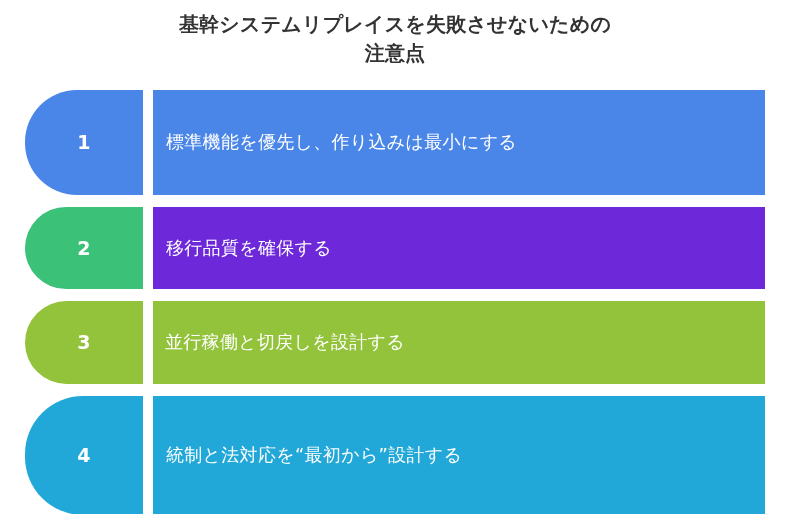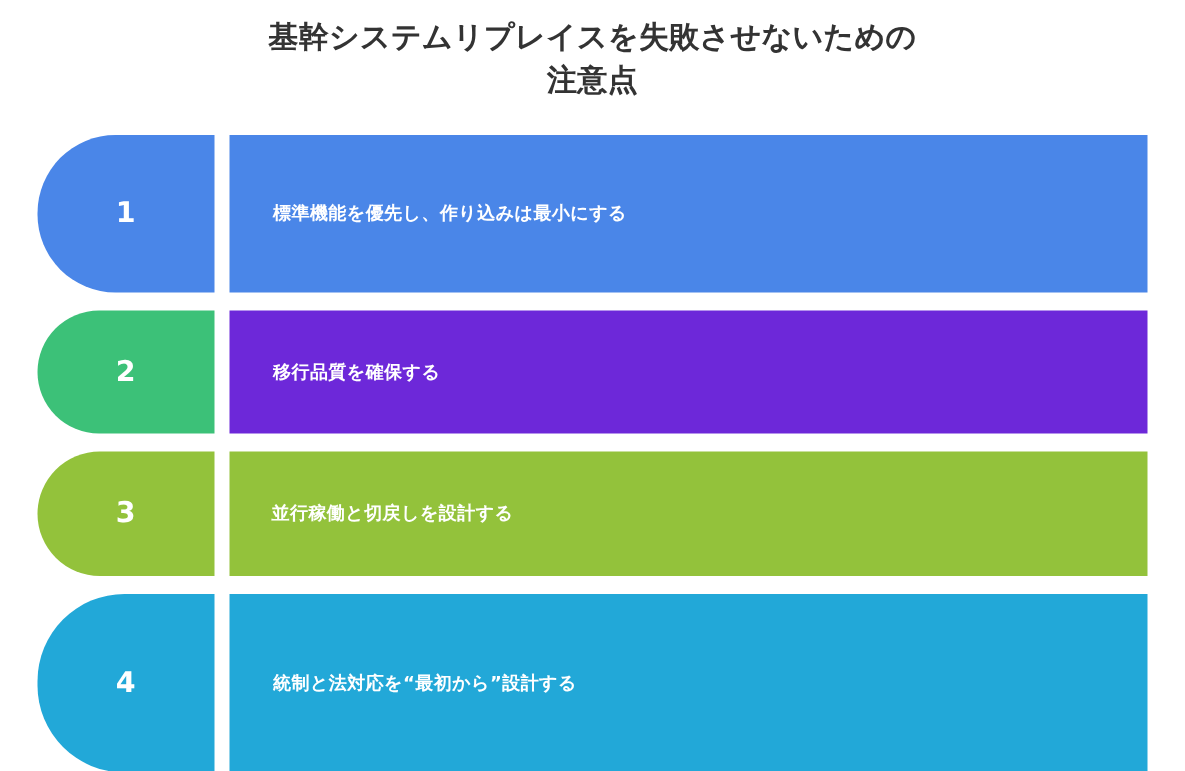--- a/index.html
+++ b/index.html
@@ -86,25 +86,24 @@
     flex: 0 0 612px;
     width: 612px;
     display: flex;
     align-items: center;
     padding-left: 13px;
     box-sizing: border-box;
   }
 
   .row-label {
     color: #ffffff;
-    font-size: 12px;
-    font-weight: 700;
+    font-size: 18px;
+    font-weight: 400;
     line-height: 1.35;
     letter-spacing: 0.3px;
-    margin-left: 16px;
   }
 
   
   .row-1 .row-badge, .row-1 .row-bar { height: 105px; }
   .row-2 .row-badge, .row-2 .row-bar { height: 82px; }
   .row-3 .row-badge, .row-3 .row-bar { height: 83px; }
   .row-4 .row-badge, .row-4 .row-bar { height: 119px; }
 
   .row-1 .row-badge { border-top-left-radius: 52px; border-bottom-left-radius: 52px; }
   .row-2 .row-badge { border-top-left-radius: 41px; border-bottom-left-radius: 41px; }

